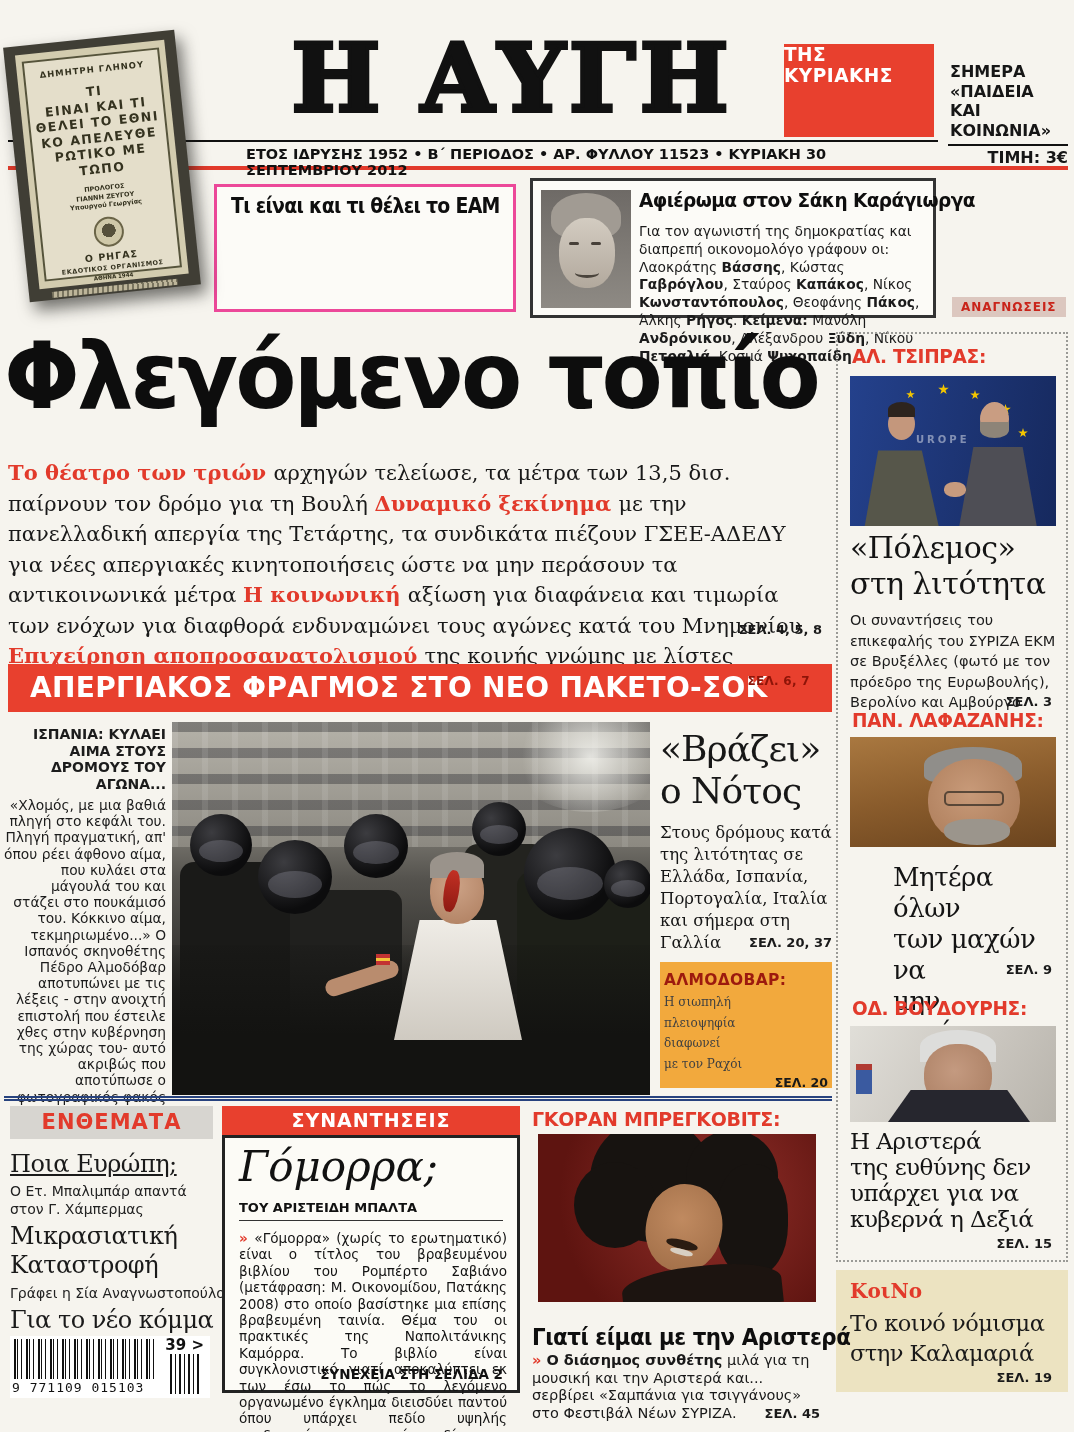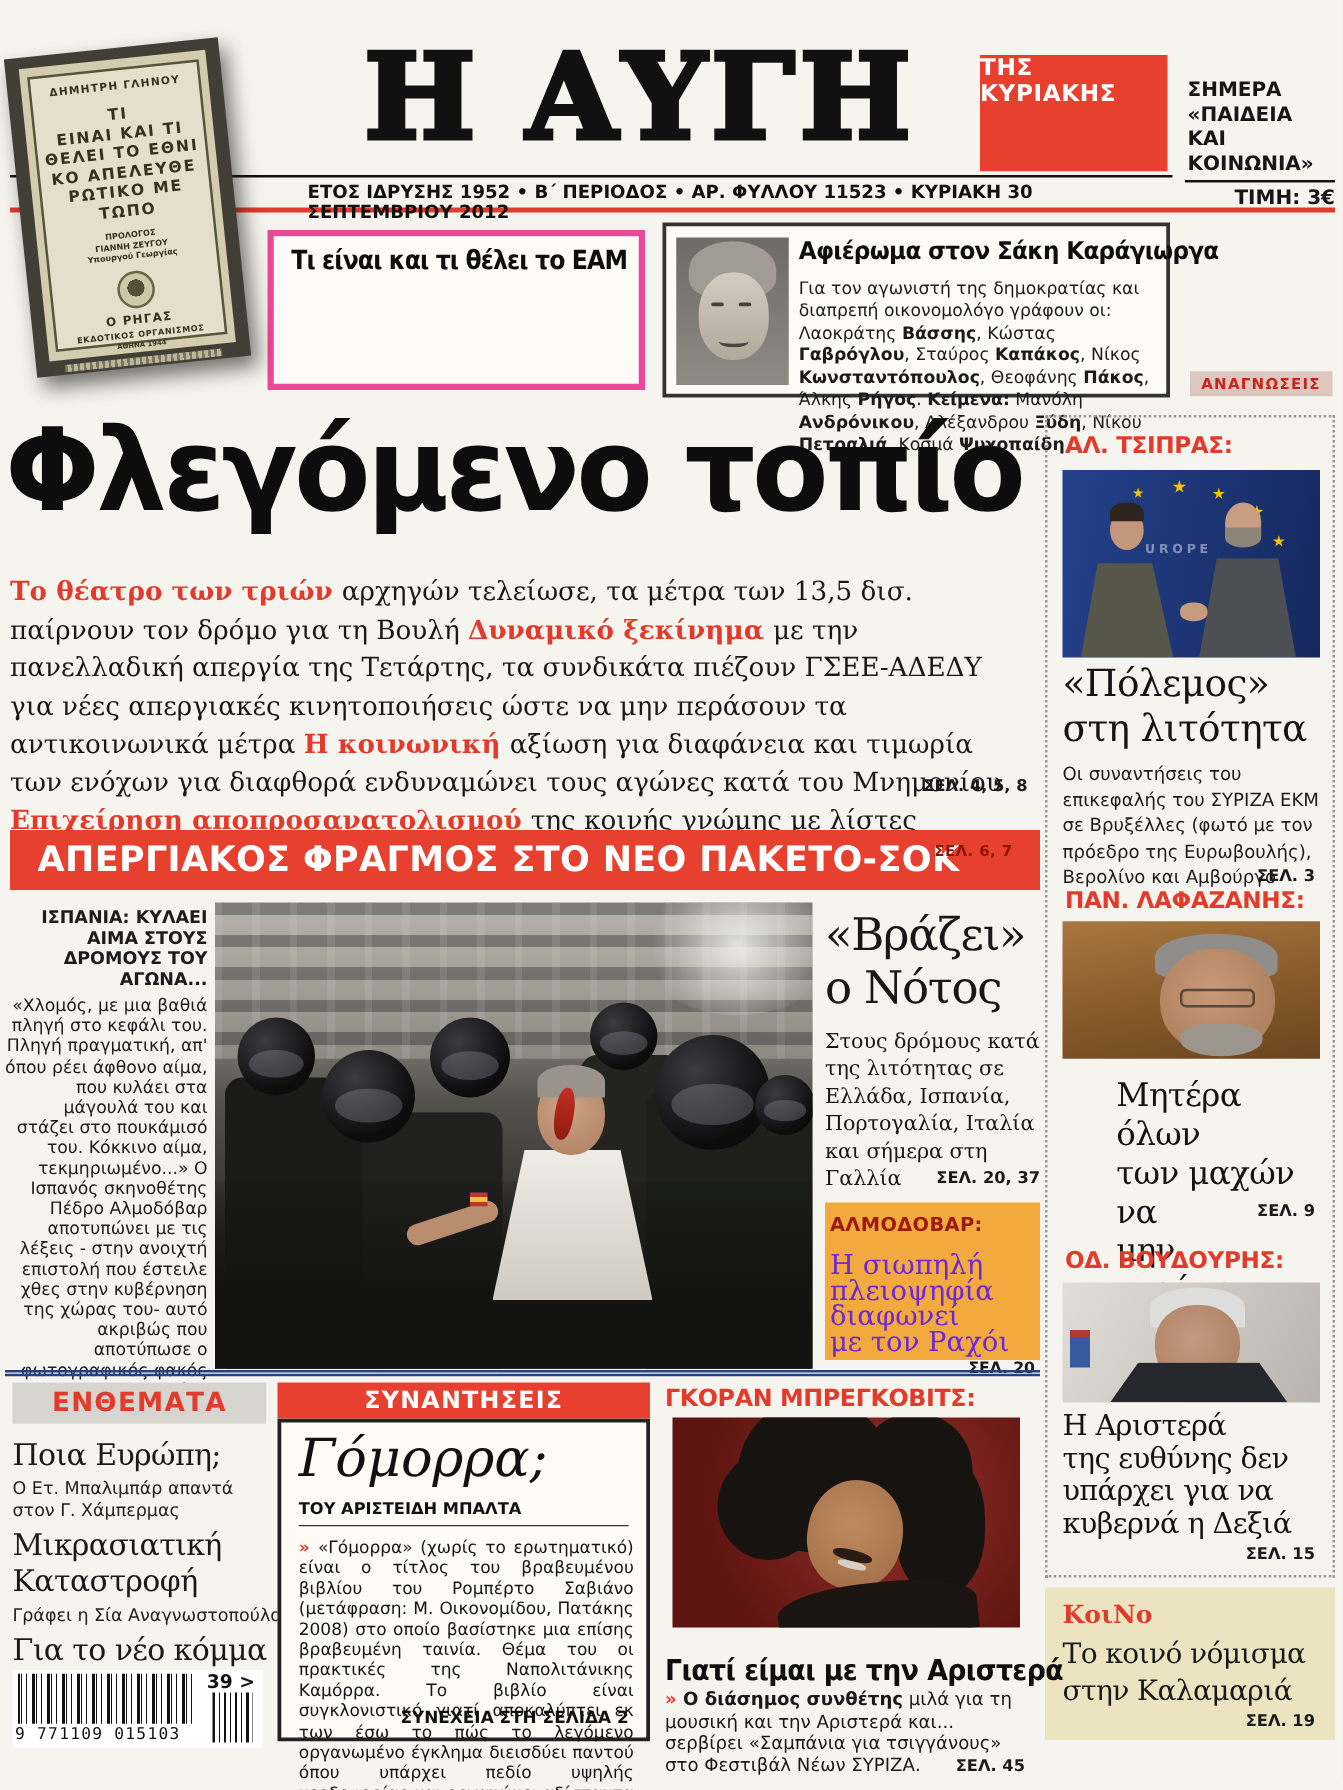--- a/index.html
+++ b/index.html
@@ -40,21 +40,21 @@
   .bk-title{font-size:12.5px;font-weight:bold;line-height:15.5px;letter-spacing:1.5px;margin-top:9px;}
   .bk-prologue{font-size:6.5px;font-weight:bold;line-height:8.5px;margin-top:8px;}
   .bk-emblem{width:30px;height:30px;margin:7px auto 4px;border-radius:50%;border:2px solid #6a6447;
     background:radial-gradient(circle at 50% 45%,#55503a 0 35%,#cfc8a8 36%);}
   .bk-pub{font-size:9.5px;font-weight:bold;letter-spacing:1px;}
   .bk-pub2{font-size:6.5px;font-weight:bold;letter-spacing:.5px;margin-top:2px;}
   .bk-place{font-size:5.5px;font-weight:bold;margin-top:2px;}
   .bk-strip{height:6px;margin:6px 4px 0;background:repeating-linear-gradient(90deg,#79745f 0 2px,#bdb59a 2px 5px);}
 
   
-  .eam-box{left:214px;top:184px;width:302px;height:128px;border:5px solid #ec4899;background:#fcfbf7;}
+  .eam-box{left:214px;top:184px;width:302px;height:128px;border:3px solid #ec4899;background:#fcfbf7;}
   .eam-title{position:absolute;left:14px;top:7px;font-size:21px;font-weight:bold;letter-spacing:-.8px;
     transform:scaleX(.9);transform-origin:left;white-space:nowrap;color:#0e0e0e;}
   .eam-body{position:absolute;left:14px;top:44px;width:272px;font-size:15px;line-height:19.5px;color:#1b1b1b;}
   .kara-box{left:530px;top:178px;width:406px;height:140px;border:3px solid #333;background:#fcfbf7;}
   .kara-photo{position:absolute;left:8px;top:9px;width:90px;height:118px;overflow:hidden;
     background:linear-gradient(180deg,#6e6a66,#8e8a84);}
   .kara-hair{position:absolute;left:10px;top:3px;width:70px;height:46px;background:#a19b93;border-radius:50% 50% 35% 35%;}
   .kara-face{position:absolute;left:18px;top:28px;width:56px;height:70px;border-radius:46%;
     background:linear-gradient(180deg,#d3ccc1,#b2a99d);}
   .kara-eye{position:absolute;width:10px;height:3px;background:#474039;border-radius:2px;}
@@ -107,21 +107,21 @@
   .crowd{position:absolute;left:0;right:0;bottom:0;height:150px;
     background:linear-gradient(180deg,rgba(18,18,16,.15),#131311 60%);}
 
   
   .south{left:660px;top:728px;width:172px;color:#171717;}
   .south-title{font-family:"DejaVu Serif",serif;font-size:36px;line-height:42px;letter-spacing:-1px;}
   .south-body{margin-top:10px;font-family:"DejaVu Serif",serif;font-size:16.5px;line-height:22px;}
   .south-ref{text-align:right;margin-top:-19px;}
   .almodovar{left:660px;top:962px;width:172px;height:126px;background:var(--orange);padding:9px 4px;}
   .alm-kicker{font-size:15.5px;font-weight:bold;color:#9c1a0e;letter-spacing:.3px;}
-  .alm-body{margin-top:14px;font-family:"DejaVu Serif",serif;font-size:22px;line-height:20.5px;color:#6d28d9;}
+  .alm-body{margin-top:3px;font-family:"DejaVu Serif",serif;font-size:12px;line-height:20.5px;color:#404040;}
   .alm-ref{text-align:right;margin-top:1px;font-size:12.5px;}
 
   .rule-navy{left:4px;top:1096px;width:828px;height:5px;
     border-top:2px solid var(--navy);border-bottom:2px solid var(--navy);}
 
   
   .sidebar{left:836px;top:332px;width:232px;height:930px;border:2px dotted #9a9a96;}
   .sb-kicker{position:absolute;left:14px;font-size:18.5px;font-weight:bold;color:var(--red);letter-spacing:-.3px;white-space:nowrap;}
   .sb-photo{position:absolute;left:12px;overflow:hidden;}
   .sb-title{position:absolute;left:12px;font-family:"DejaVu Serif",serif;color:#141414;letter-spacing:-.5px;}
@@ -359,21 +359,21 @@
   </div>
 
   <div class="abs koino">
     <div class="koino-label">ΚοιΝο</div>
     <div class="koino-title pre">Το κοινό νόμισμα
 στην Καλαμαριά</div>
     <div class="koino-ref ref">ΣΕΛ. 19</div>
   </div>
 
   <div class="abs enth-header">ΕΝΘΕΜΑΤΑ</div>
-  <div class="abs enth-t" style="top:1150px;">Ποια Ευρώπη;</div>
+  <div class="abs enth-t" style="top:1150px;text-decoration:underline;">Ποια Ευρώπη;</div>
   <div class="abs enth-t pre" style="top:1222px;">Μικρασιατική
 Καταστροφή</div>
   <div class="abs enth-s pre" style="top:1182px;">Ο Ετ. Μπαλιμπάρ απαντά
 στον Γ. Χάμπερμας</div>
   <div class="abs enth-s" style="top:1284px;">Γράφει η Σία Αναγνωστοπούλου</div>
   <div class="abs enth-t" style="top:1306px;">Για το νέο κόμμα</div>
   <div class="abs enth-s" style="top:1338px;">Γράφει ο Δ. Γιατζόγλου</div>
 
   <div class="abs barcode">
     <div class="bc-bars"></div>

